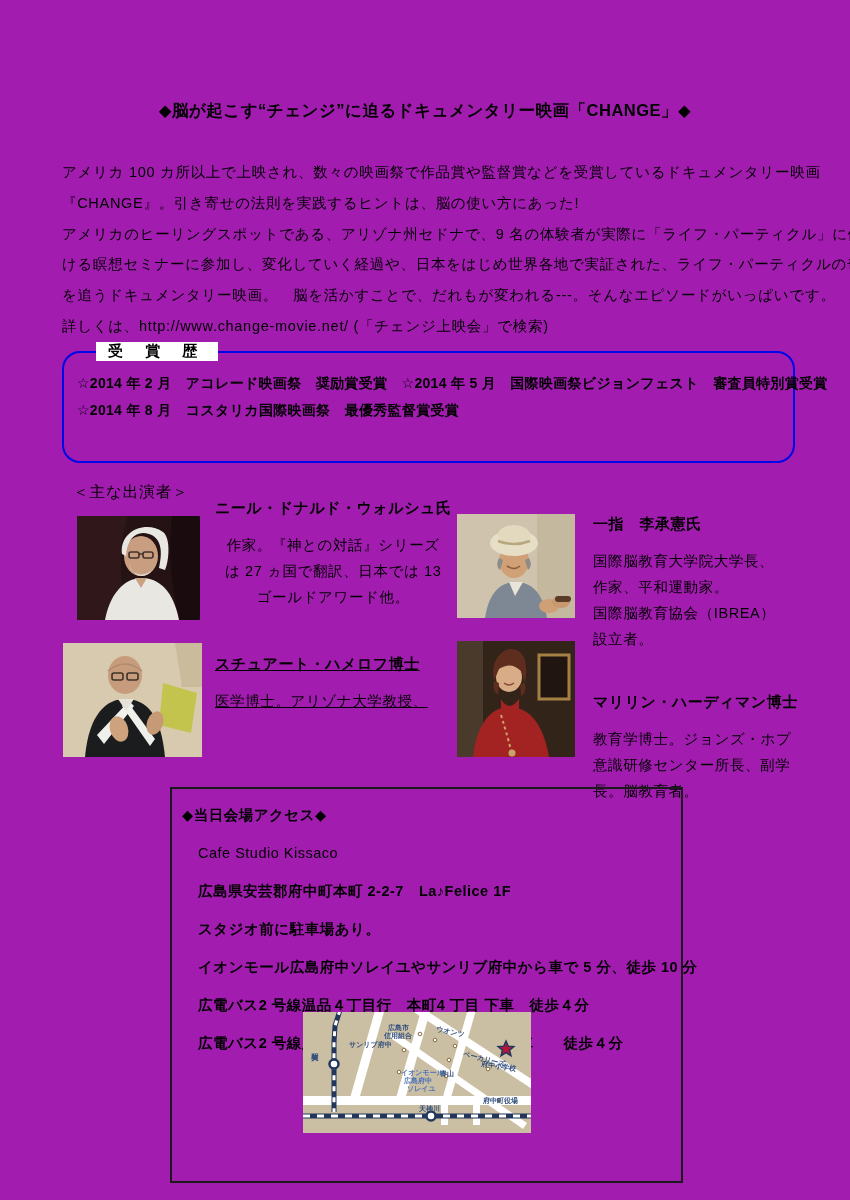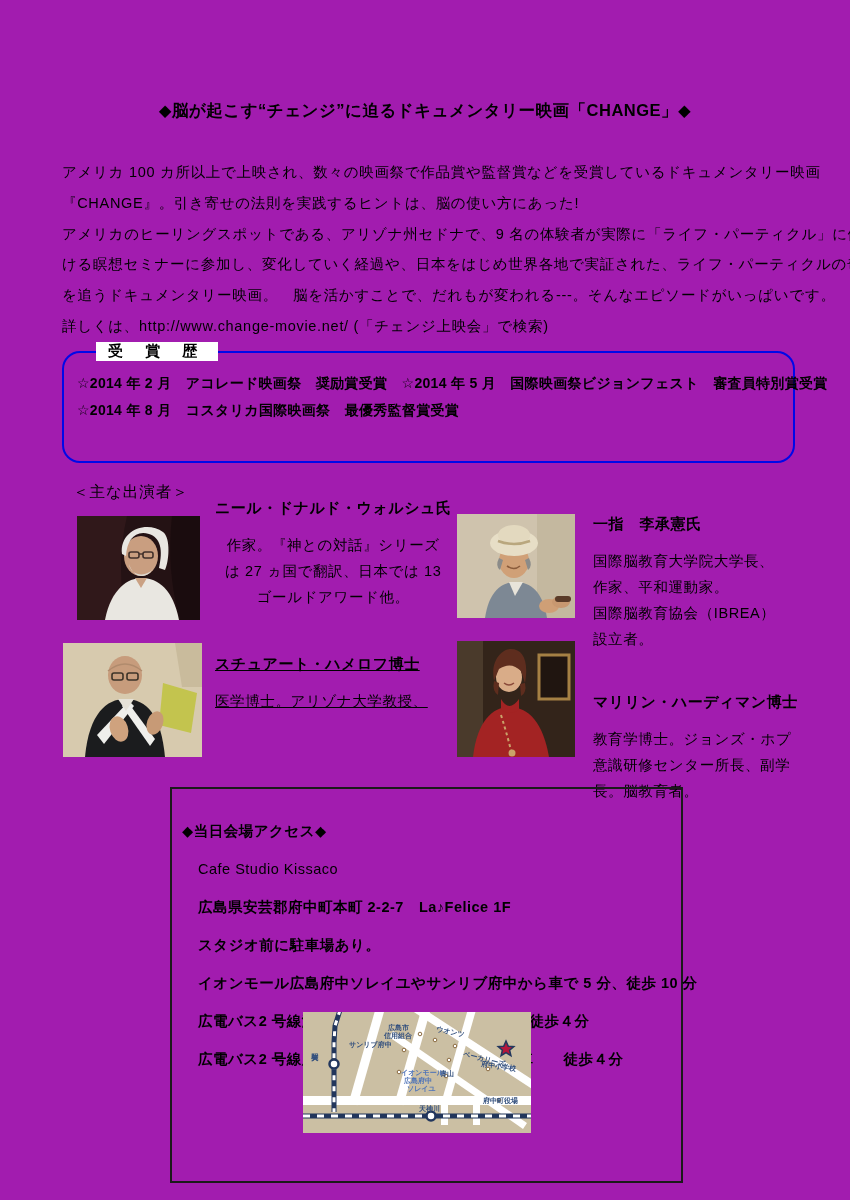--- a/index.html
+++ b/index.html
@@ -22,21 +22,21 @@
   .award-line { font-size:14px; font-weight:bold; letter-spacing:0.3px; line-height:27px; white-space:nowrap; }
 
   .cast-heading { position:absolute; left:73px; top:482px; font-size:15.5px; letter-spacing:1px; }
 
   .photo { position:absolute; display:block; }
   .cast-text { position:absolute; }
   .cast-name { font-size:15px; font-weight:bold; letter-spacing:0.5px; white-space:nowrap; margin-bottom:14px; }
   .cast-desc .desc-line { font-size:14.5px; line-height:26px; letter-spacing:0.6px; white-space:nowrap; }
 
   .venue-box { position:absolute; left:170px; top:787px; width:513px; height:396px; border:2px solid #1a1a1a; }
-  .venue-lines { padding-top:7px;margin-top:16px; }
+  .venue-lines { padding-top:7px; }
   .venue-line { height:38px; display:flex; align-items:center; padding-left:26px;
     font-size:14.5px; font-weight:bold; letter-spacing:0.5px; white-space:nowrap; }
   .venue-line.heading { padding-left:10px; }
   .venue-line.latin { font-weight:normal; }
 
   .map { position:absolute; left:303px; top:1012px; width:228px; height:121px; }
   .map svg { display:block; }
 </style>
 </head>
 <body>

